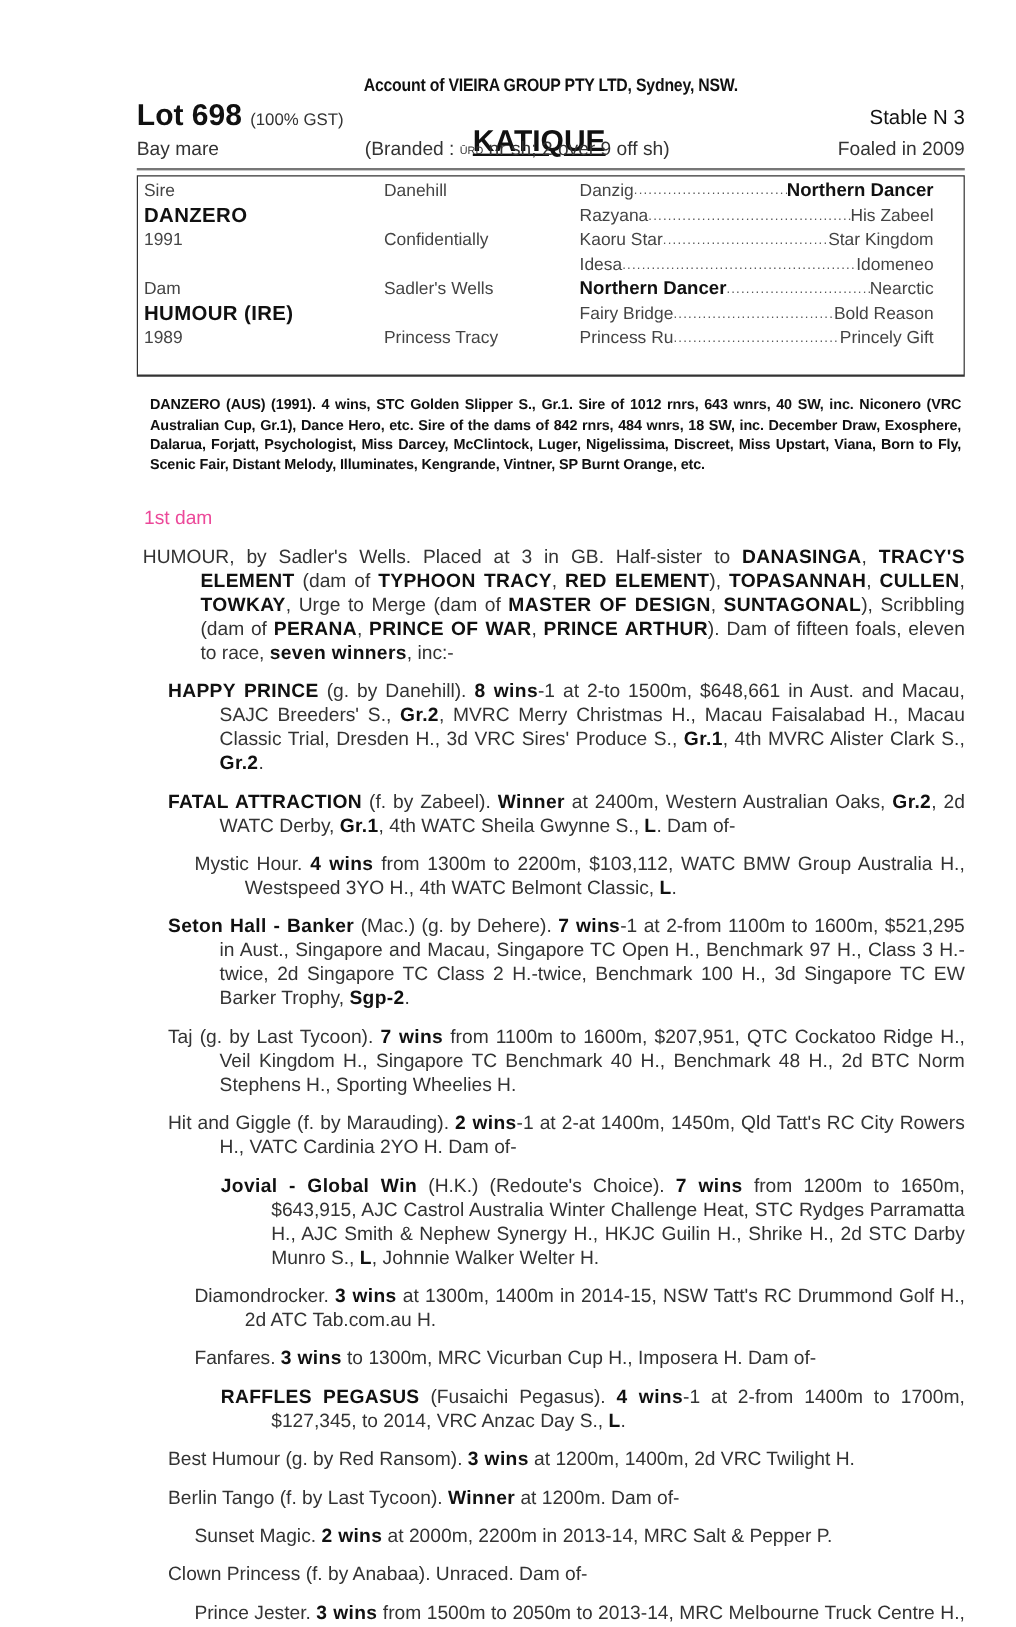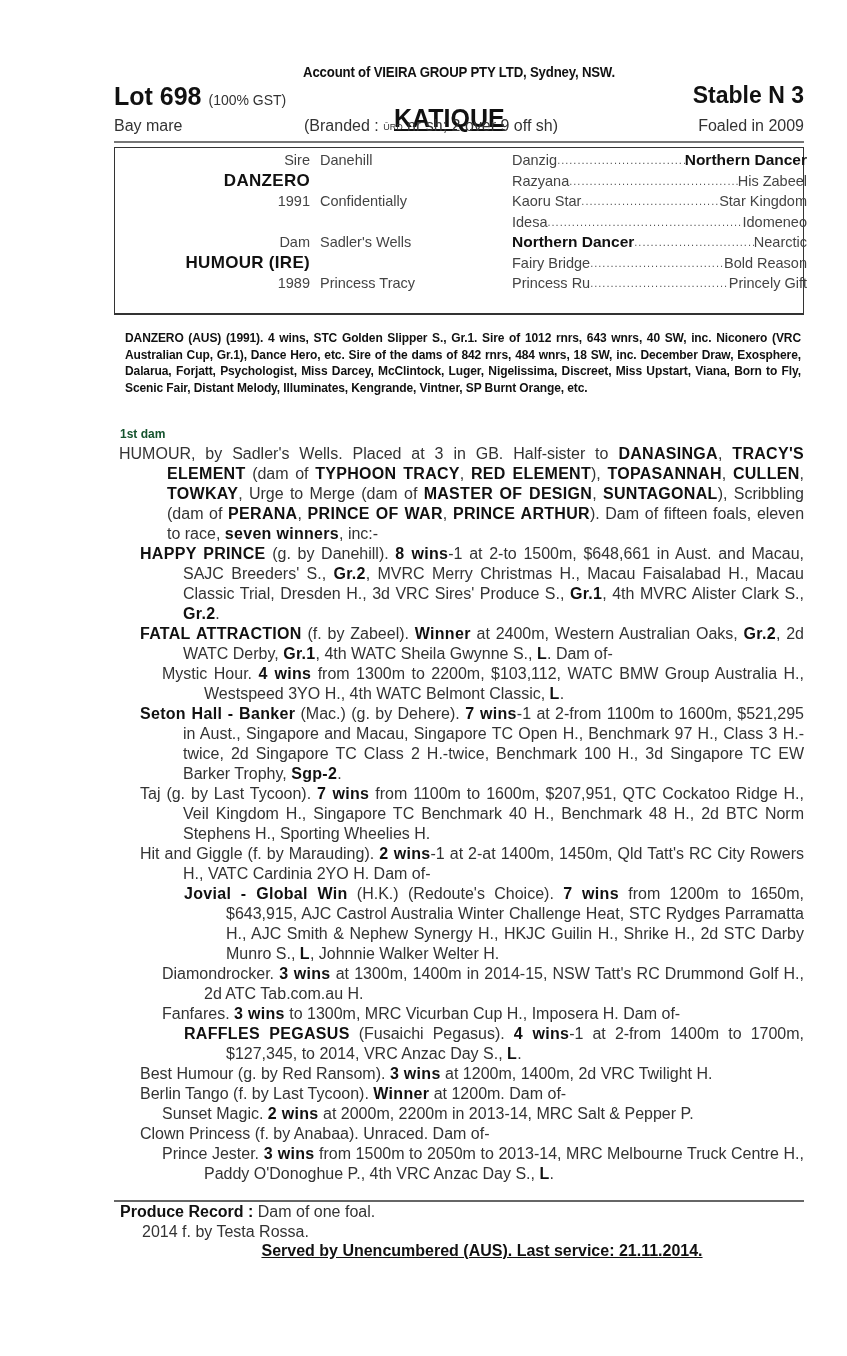--- a/index.html
+++ b/index.html
@@ -1,43 +1,43 @@
 <!DOCTYPE html>
 <html><head>
 <meta charset="utf-8">
 <style>
   html, body { margin:0; padding:0; background:#ffffff; }
   body { width:847px; height:1356px; position:relative; overflow:hidden; color:#111; font-family:"Liberation Sans", sans-serif; }
   .page { position:absolute; left:114px; top:62px; width:690px; }
   .account { text-align:center; font-weight:bold; font-size:15px; letter-spacing:-0.2px; transform:scaleX(0.88); transform-origin:center; line-height:20px; }
-  .row { display:flex; justify-content:space-between; align-items:flex-start; }
+  .row { display:flex; justify-content:space-between; align-items:center; }
   .lot { font-weight:bold; font-size:25px; line-height:28px; }
   .lot small { font-weight:normal; font-size:14px; color:#333; }
   .horse { font-weight:bold; font-size:25px; line-height:28px; position:absolute; left:280px; top:22px;text-decoration:underline; }
-  .stable { font-weight:bold; font-size:23px; }
+  .stable { font-weight:normal; font-size:17px; }
   .sub { font-size:16px; color:#333; line-height:24px; margin-top:0px; }
   .sub .mid { position:absolute; left:190px; }
   .brand { font-size:9px; letter-spacing:0; vertical-align:1px; }
   .rule { border-top:2px solid #777; margin-top:3px; }
   .ped { margin-top:4px; border:1.5px solid #333; border-bottom:2.5px solid #333; height:165px; position:relative; font-size:14.5px; color:#444; }
-  .ped .c1 { position:absolute; left:5px; top:2px; width:190px;text-align:right; }
+  .ped .c1 { position:absolute; left:5px; top:2px; width:190px; }
   .ped .c2 { position:absolute; left:205px; top:2px; width:180px; }
-  .ped .c3 { position:absolute; left:397px; top:2px; width:295px; }
+  .ped .c3 { position:absolute; left:368px; top:2px; width:295px; }
   .ped .ln { height:20.5px; line-height:20.5px; white-space:nowrap; }
   .ped .big { font-weight:bold; font-size:17px; color:#111; letter-spacing:0.3px; }
   .ped .dl { display:flex; }
   .ped .dl .l { white-space:nowrap; }
   .ped .dl .dots { flex:1; overflow:hidden; white-space:nowrap; color:#555; font-size:11px; letter-spacing:1px; }
   .ped .dl .dots::before { content:"..........................................................................................................."; }
   .ped .dl .r { white-space:nowrap; }
   .ped b { color:#111; }
   .sirepara { margin-top:15px; margin-left:11px; width:676px; font-weight:bold; font-size:12px; line-height:16.5px; text-align:justify; letter-spacing:-0.1px; }
   .dam1 { margin-top:28px; font-size:16px; line-height:20px; color:#333; }
-  .dam1 h3 { margin:0 0 0 6px; font-size:12px; font-weight:bold; color:#14532d; }
-  .p { text-align:justify; text-align-last:left; }
+  .dam1 h3 { margin:0 0 0 6px; font-size:16px; font-weight:normal; color:#ec4899; }
+  .p { text-align:justify; text-align-last:left;margin-top:12px; }
   .p b { color:#111; letter-spacing:0.3px; }
   .lv0 { padding-left:53px; text-indent:-48px; }
   .lv1 { padding-left:69px; text-indent:-43px; }
   .lv2 { padding-left:90px; text-indent:-42px; }
   .lv3 { padding-left:112px; text-indent:-42px; }
   .rule2 { border-top:2px solid #666; margin-top:16px; }
   .records { font-size:16px; line-height:19.5px; color:#333; margin-left:6px; }
   .records b { color:#111; }
   .records .ind { padding-left:22px; }
   .served { text-align:center; font-weight:bold; font-size:16px; color:#111; margin-left:40px;text-decoration:underline; }

